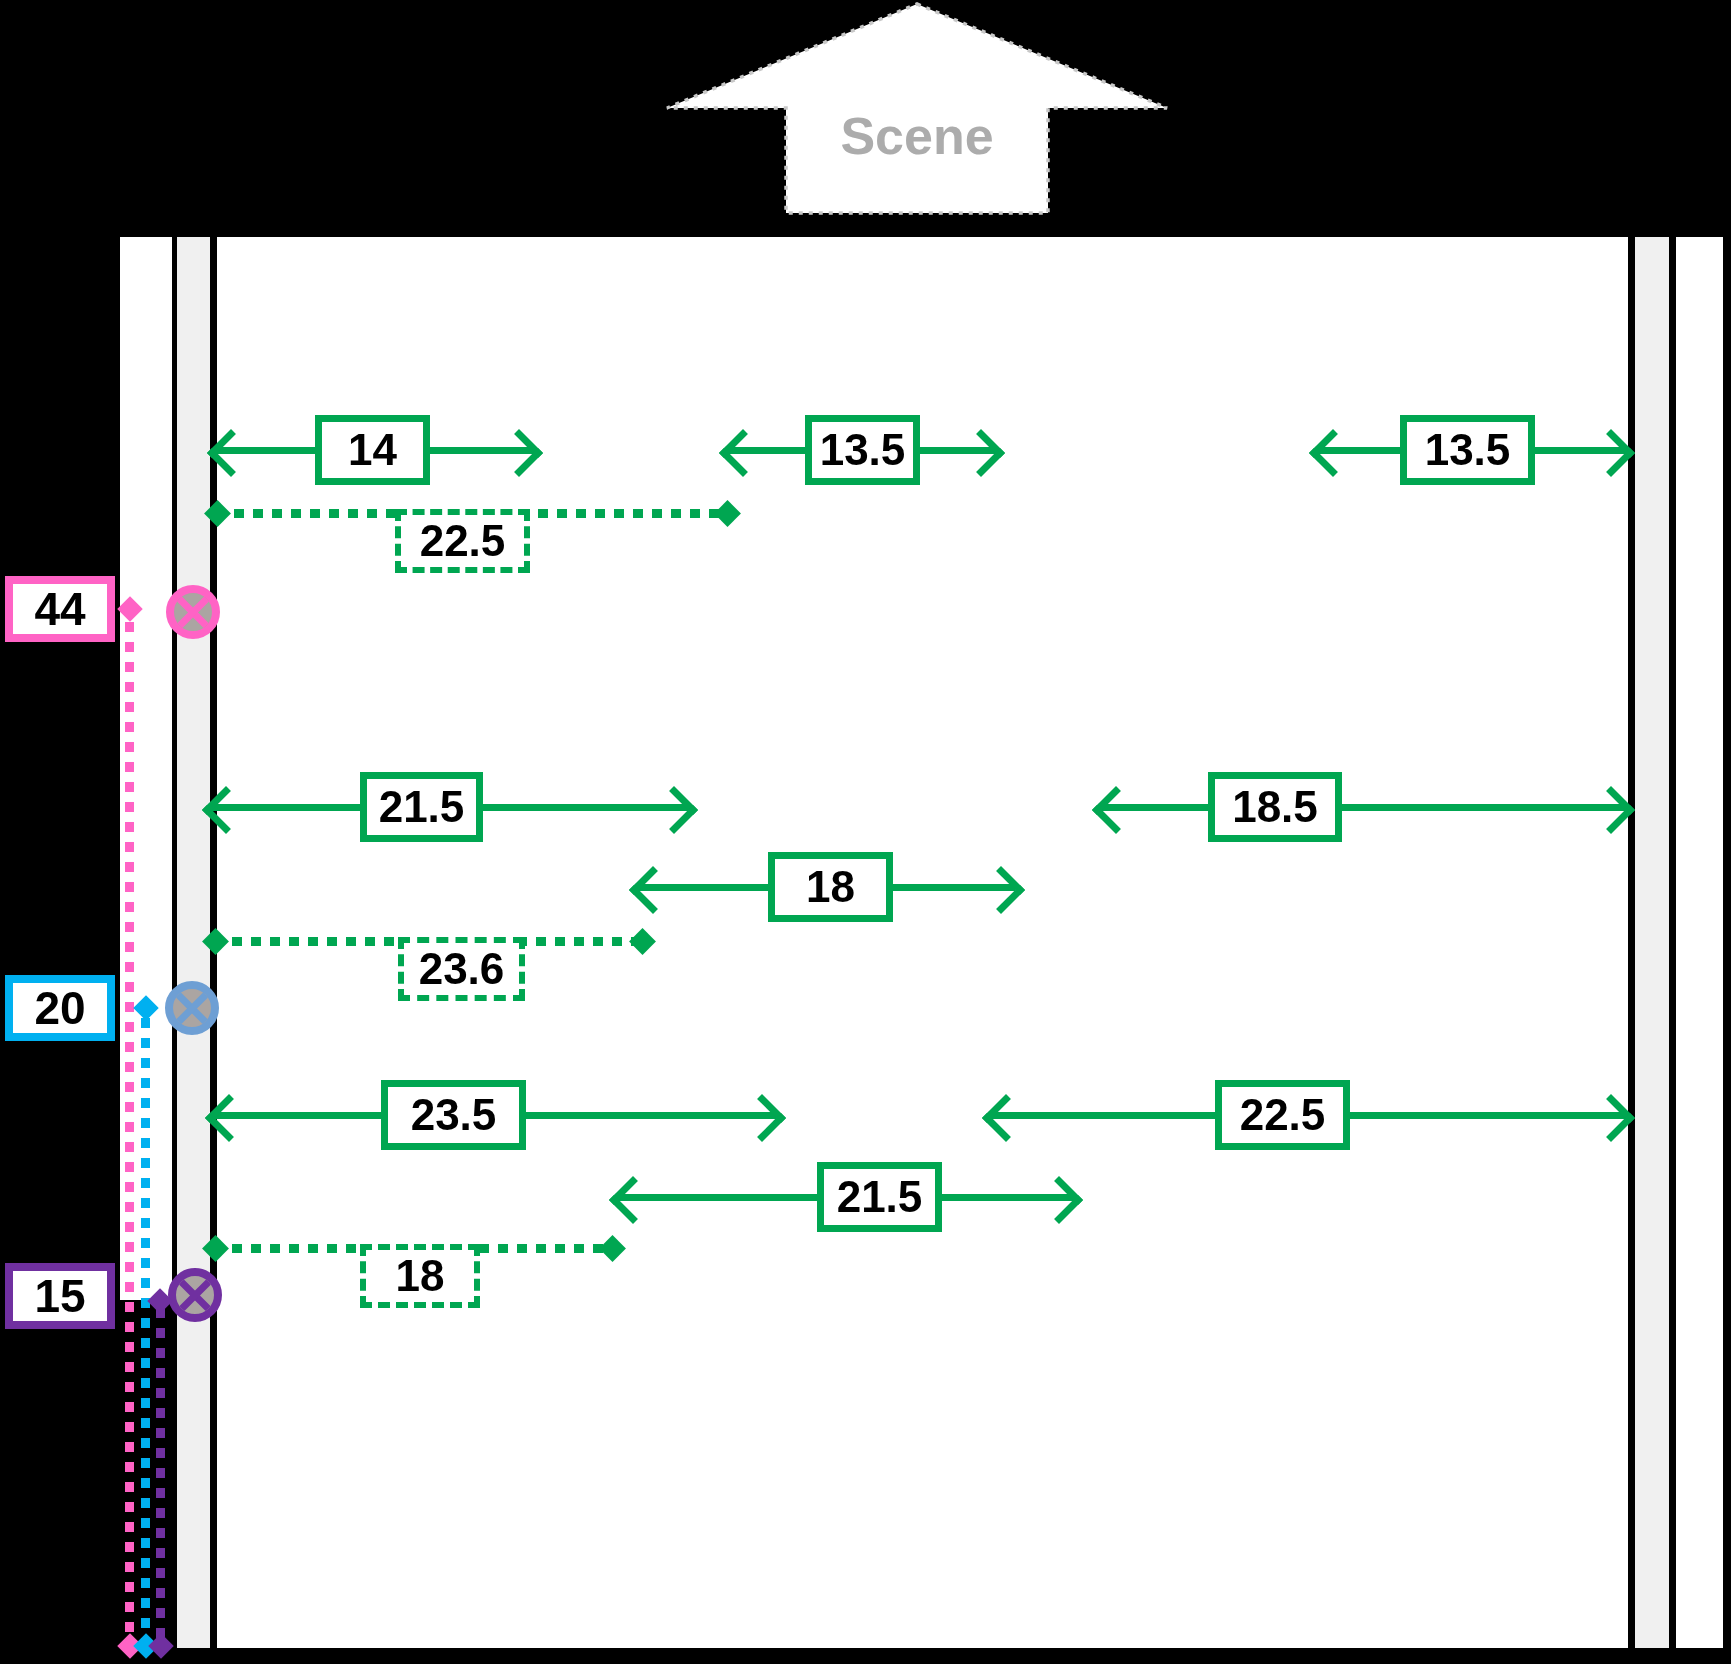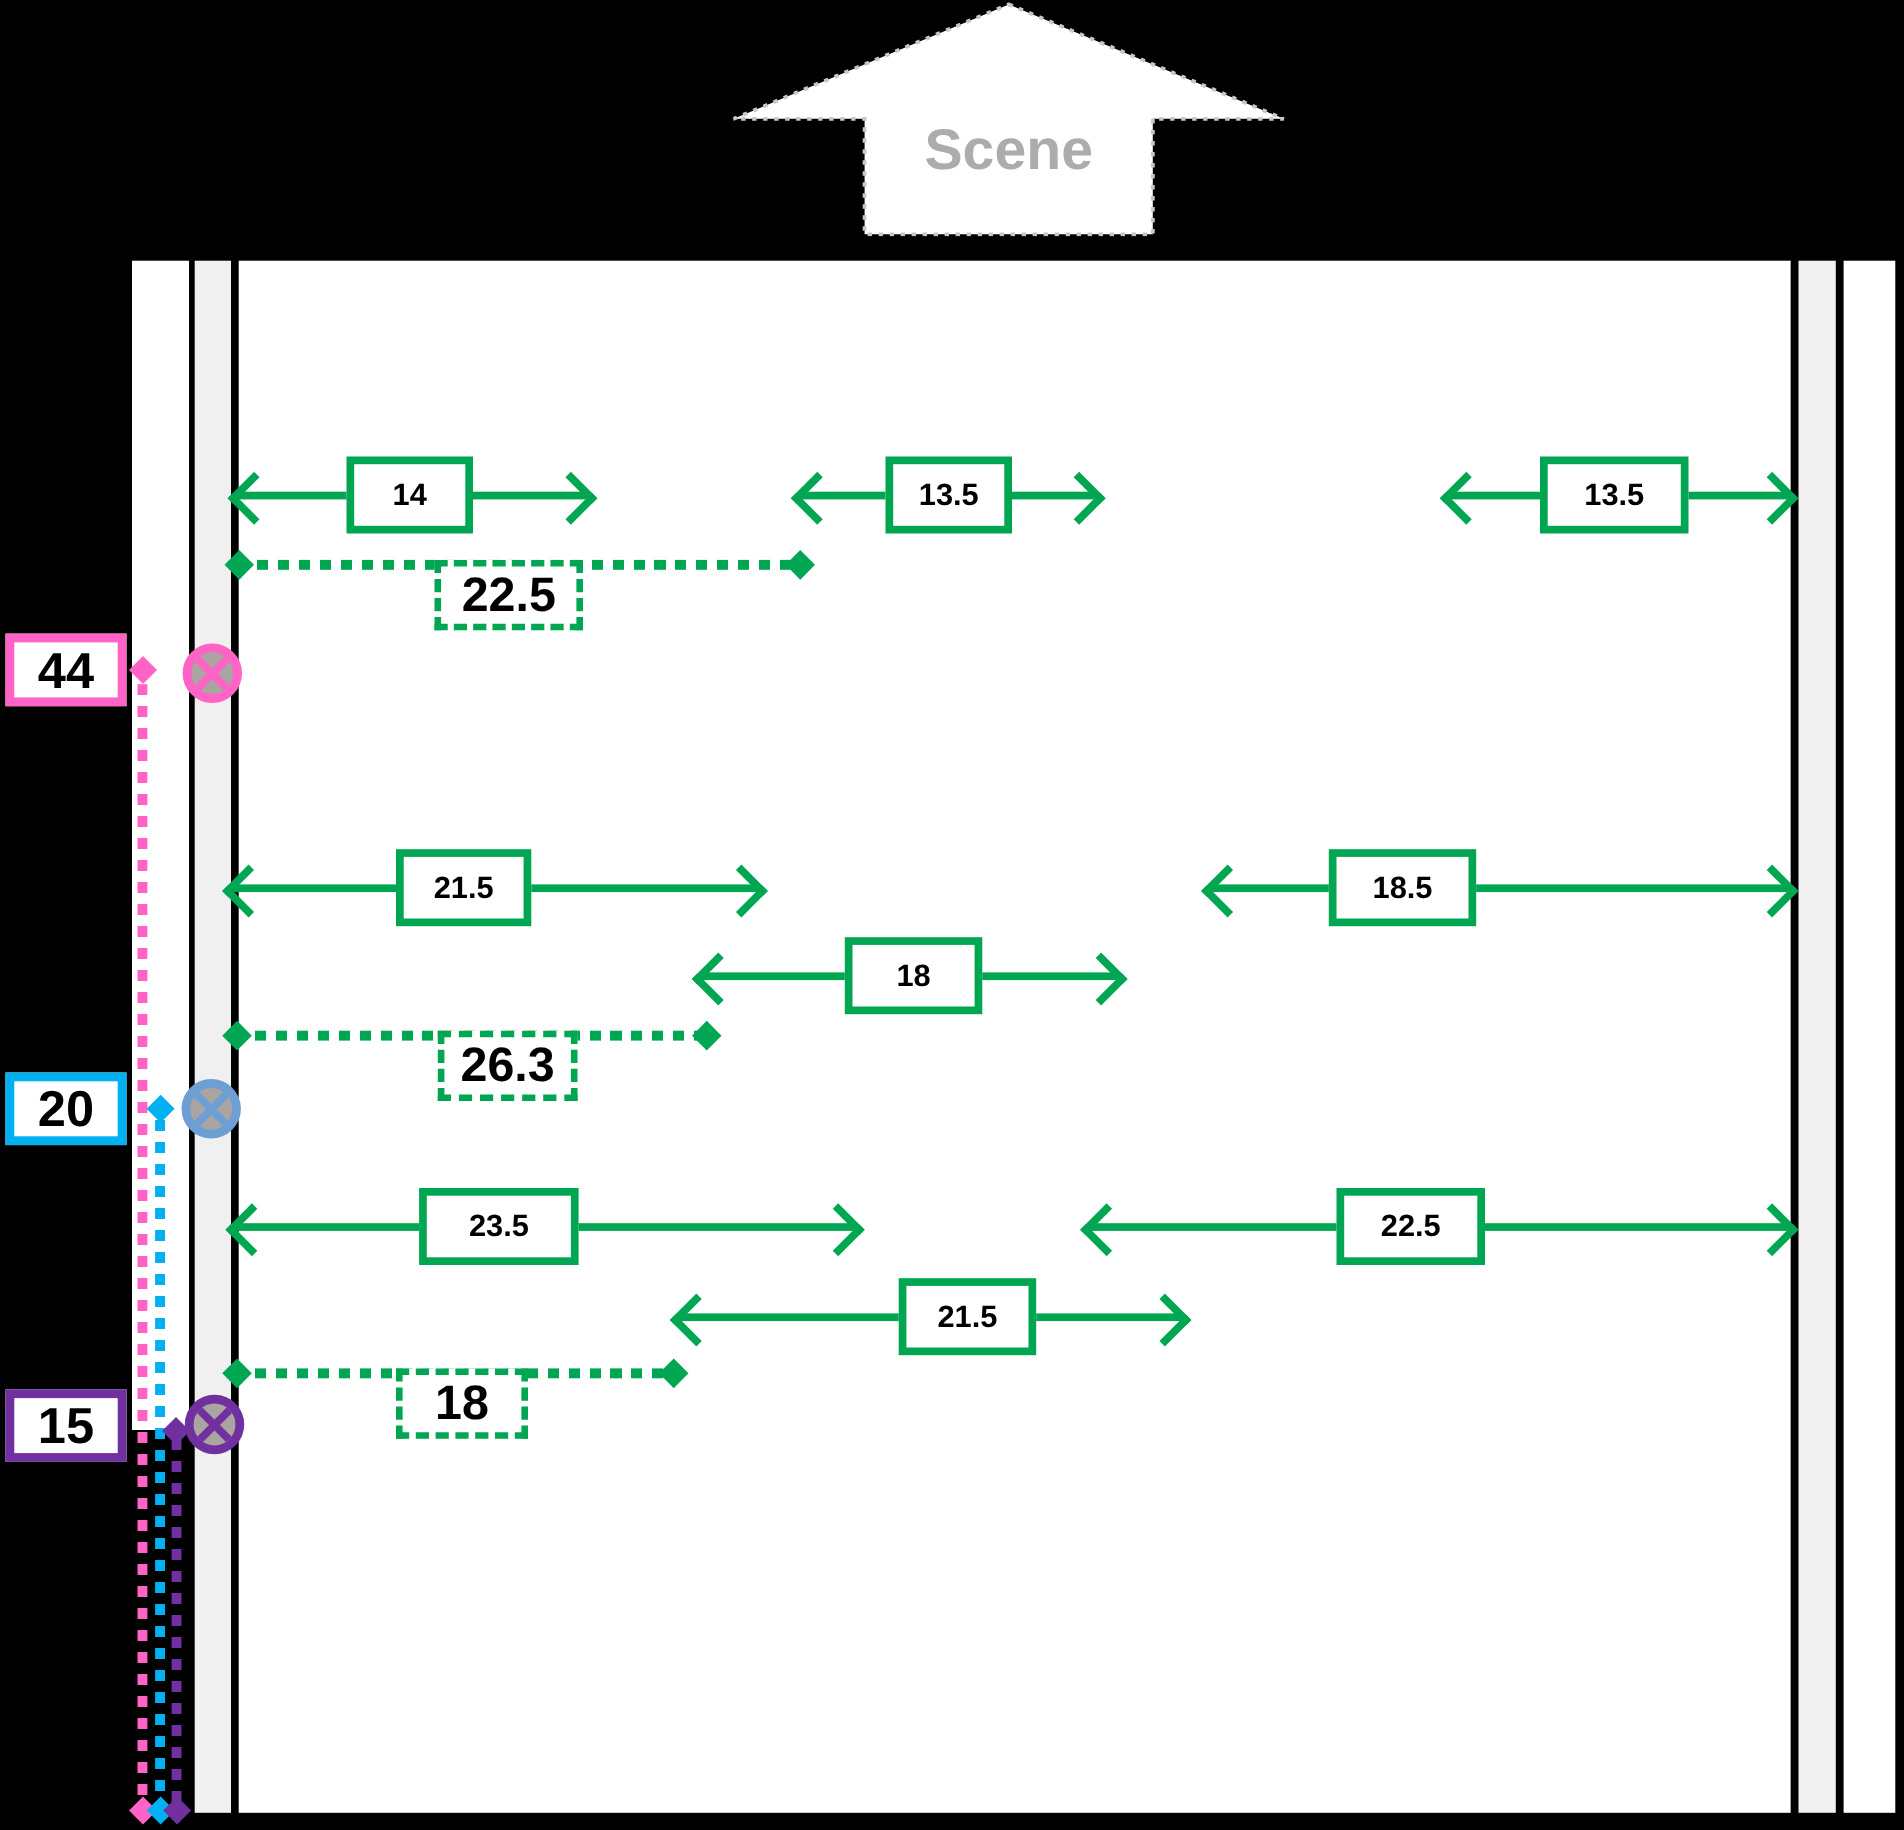--- a/index.html
+++ b/index.html
@@ -18,21 +18,21 @@
   #scene-arrow text{fill:var(--scene_text);font-weight:bold;font-size:52px;font-family:"Liberation Sans","DejaVu Sans",sans-serif;}
 
   
   .smeas{position:absolute;height:0;z-index:5;}
   .shaft{position:absolute;left:2px;right:2px;top:-3.5px;height:7px;background:var(--green);}
   .head{position:absolute;width:27px;height:27px;}
   .head.hl{left:-1px;top:-14px;border-left:7px solid var(--green);border-bottom:7px solid var(--green);transform:rotate(45deg);}
   .head.hr{right:-1px;top:-14px;border-left:7px solid var(--green);border-bottom:7px solid var(--green);transform:rotate(-135deg);}
   .mbox{position:absolute;top:-35px;height:56px;background:#fff;border:7px solid var(--green);
         display:flex;align-items:center;justify-content:center;
-        font-size:28px;font-weight:bold;color:#000;z-index:6;}
+        font-size:44px;font-weight:bold;color:#000;z-index:6;}
 
   
   .dmeas{position:absolute;height:0;z-index:5;}
   .dline{position:absolute;left:0;right:0;top:-4.5px;height:9px;
          background:repeating-linear-gradient(90deg,var(--green) 0 10px,transparent 10px 19px);}
   .ddiam{position:absolute;width:19px;height:19px;background:var(--green);transform:rotate(45deg);top:-9.5px;}
   .ddiam.dl{left:-7px;} .ddiam.dr{right:-7px;}
   .dbox{position:absolute;top:-4px;height:52px;background:#fff;border:6px dashed var(--green);
         display:flex;align-items:center;justify-content:center;
         font-size:44px;font-weight:bold;color:#000;z-index:6;}
@@ -142,21 +142,21 @@
   <div class="dmeas" style="left:215px;top:513px;width:515px;">
     <div class="dline"></div>
     <span class="ddiam dl"></span>
     <span class="ddiam dr"></span>
     <div class="dbox" style="left:180px;width:123px;">22.5</div>
   </div>
   <div class="dmeas" style="left:213px;top:941px;width:432px;">
     <div class="dline"></div>
     <span class="ddiam dl"></span>
     <span class="ddiam dr"></span>
-    <div class="dbox" style="left:185px;width:115px;">26.3</div>
+    <div class="dbox" style="left:185px;width:115px;">23.6</div>
   </div>
   <div class="dmeas" style="left:213px;top:1248px;width:402px;">
     <div class="dline"></div>
     <span class="ddiam dl"></span>
     <span class="ddiam dr"></span>
     <div class="dbox" style="left:147px;width:108px;">18</div>
   </div>
 
   <div class="vline pink" style="left:125px;top:622px;height:1018px;"></div>
   <div class="vline blue" style="left:141px;top:1018px;height:622px;"></div>

